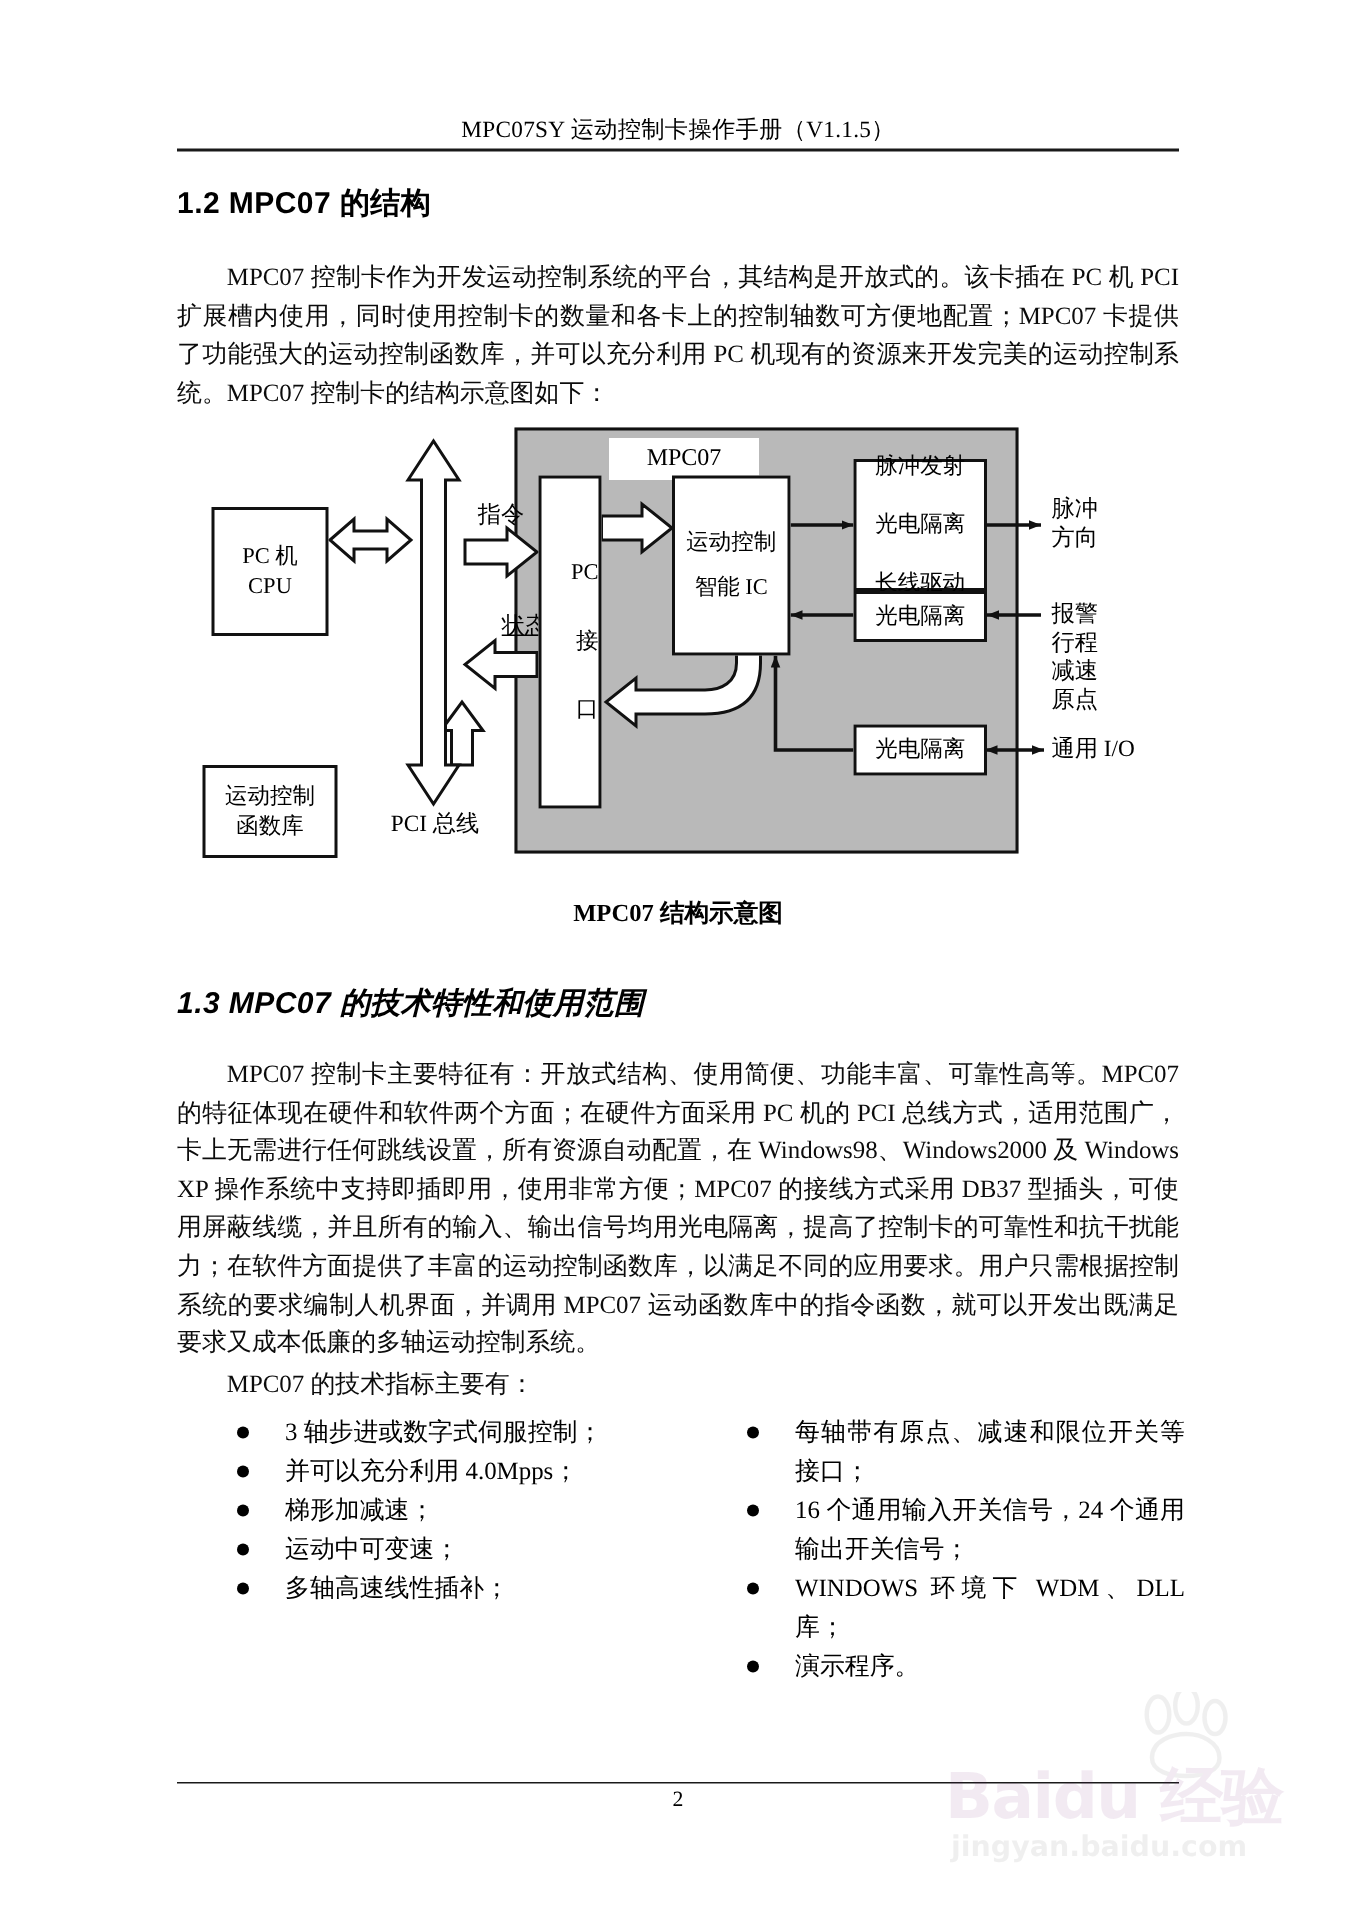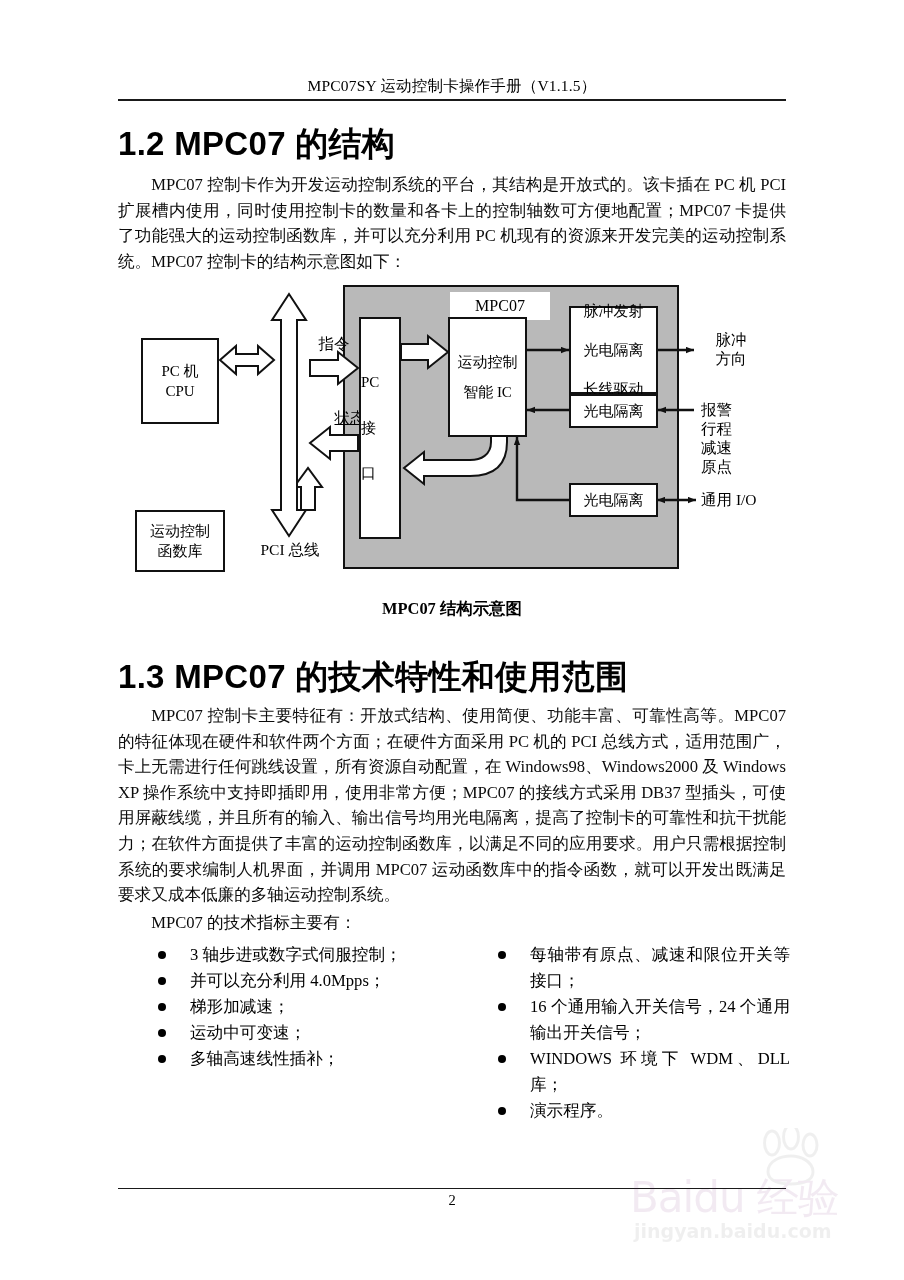--- a/index.html
+++ b/index.html
@@ -41,26 +41,26 @@
     height: 0;
     border-top: 2px solid #1a1a1a;
   }
 
   
   h2.sec-head {
     position: absolute;
     margin: 0;
     font-family: "Liberation Sans", "DejaVu Sans", sans-serif;
     font-weight: bold;
-    font-size: 33px;
+    font-size: 20px;
     letter-spacing: 0.3px;
     white-space: nowrap;
   }
   #head-12 { left: 118px; top: 122px; }
-  #head-13 { left: 118px; top: 655px; }
+  #head-13 { left: 118px; top: 655px; font-style: italic; }
 
   
   .para {
     position: absolute;
     font-size: 16.6px;
     line-height: 25.6px;
     text-align: justify;
     text-justify: inter-ideograph;
     text-indent: 2em;
     color: #0b0b0b;
@@ -96,35 +96,35 @@
     background: #ffffff;
     display: flex;
     flex-direction: column;
     align-items: center;
     justify-content: center;
     font-size: 15px;
     line-height: 20px;
     text-align: center;
     white-space: nowrap;
   }
-  .dbox.noborder { border: none; margin-left: 44px; }
+  .dbox.noborder { border: none; }
   .gray-panel {
     position: absolute;
     box-sizing: border-box;
     background: #b9b9b9;
     border: 2px solid #111111;
   }
   .vlabel {
     position: absolute;
     box-sizing: border-box;
     border: 2px solid #111111;
     background: #ffffff;
     display: flex;
     flex-direction: column;
-    align-items: flex-start;
+    align-items: flex-end;
     justify-content: space-evenly;
     font-size: 15px;
     line-height: 17px;
   }
   .plain-label {
     position: absolute;
     font-size: 15.5px;
     line-height: 19px;
     white-space: nowrap;
     text-align: center;
@@ -193,21 +193,21 @@
     width: 270px;
     height: 120px;
     opacity: 0.085;
     pointer-events: none;
   }
   .wm-row {
     position: absolute;
     left: 0;
     top: 42px;
     font-family: "DejaVu Sans", sans-serif;
-    font-weight: normal;
+    font-weight: bold;
     font-size: 42px;
     letter-spacing: -1px;
     color: #701a75;
     white-space: nowrap;
   }
   .wm-sub {
     position: absolute;
     left: 4px;
     top: 92px;
     font-family: "DejaVu Sans", sans-serif;
@@ -309,21 +309,21 @@
     <div class="dbox" style="left:451px; top:24px; width:89px; height:88px; line-height:26px;gap:13px;">
       <span>脉冲发射</span>
       <span>光电隔离</span>
       <span>长线驱动</span>
     </div>
 
     <div class="dbox" style="left:451px; top:112px; width:89px; height:34px;">光电隔离</div>
 
     <div class="dbox" style="left:451px; top:201px; width:89px; height:34px;">光电隔离</div>
 
-    <div class="plain-label" style="left:583px; top:48px; width:60px; text-align:center;">
+    <div class="plain-label" style="left:583px; top:48px; width:60px; text-align:left;">
       <div>脉冲</div>
       <div>方向</div>
     </div>
 
     <div class="plain-label" style="left:583px; top:118px; width:60px; text-align:left;">
       <div>报警</div>
       <div>行程</div>
       <div>减速</div>
       <div>原点</div>
     </div>

